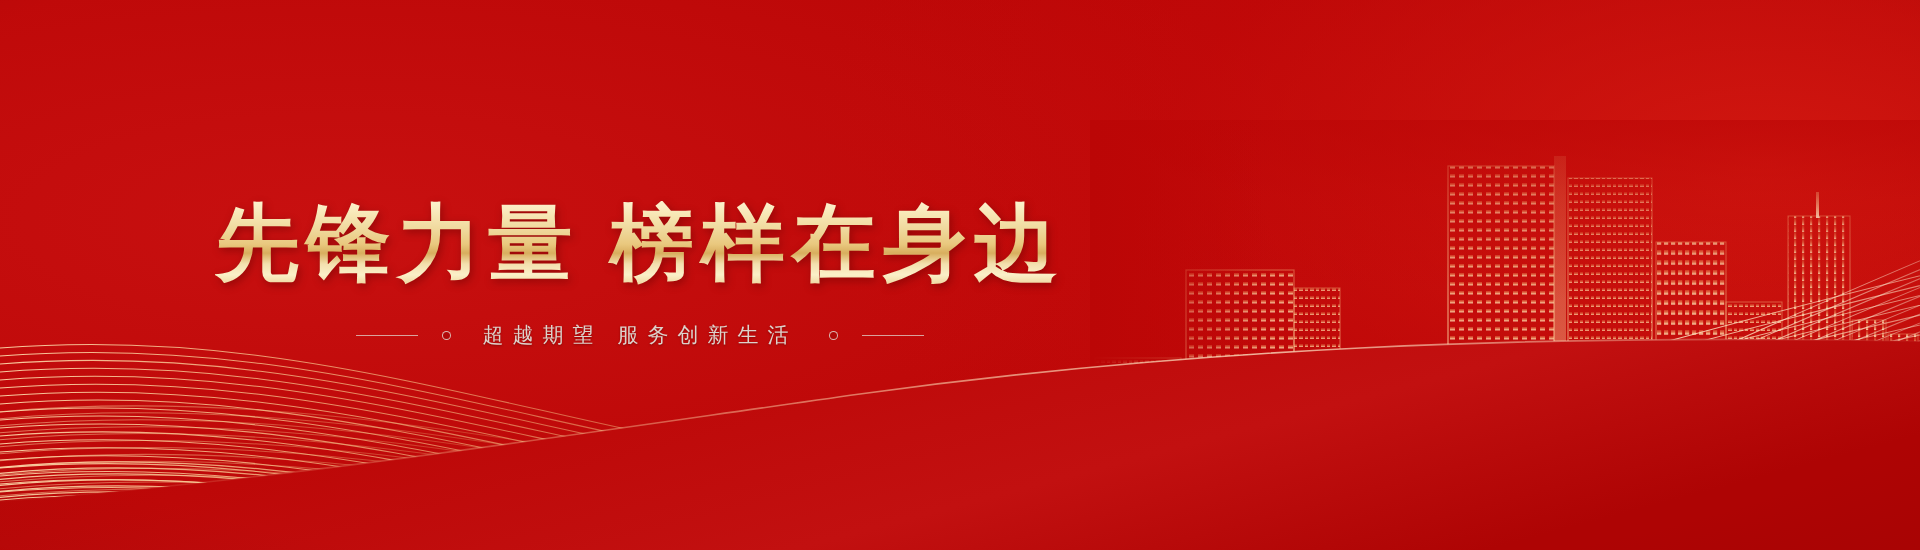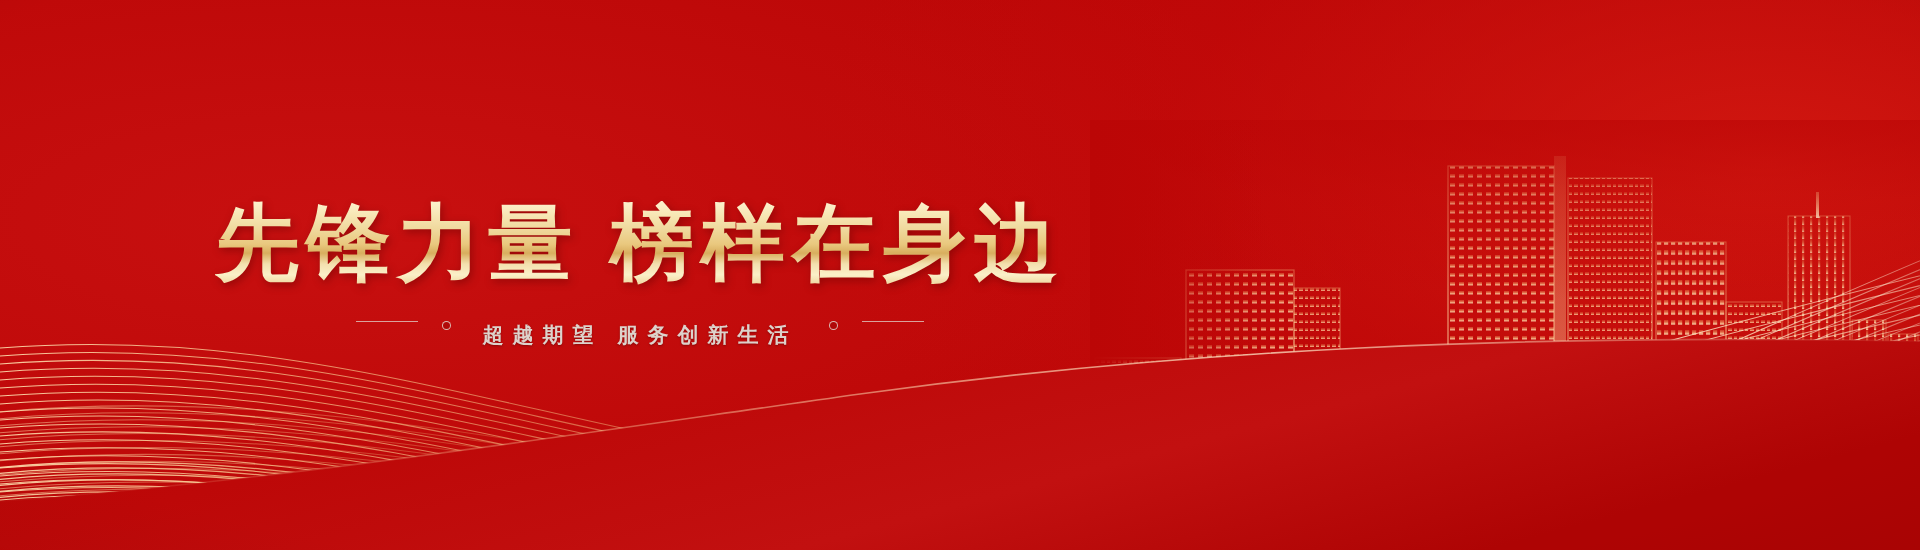--- a/index.html
+++ b/index.html
@@ -113,24 +113,23 @@
     background-clip: text;
     color: transparent;
     -webkit-text-fill-color: transparent;
     filter: drop-shadow(2px 3px 4px rgba(90,0,0,0.45));
     margin: 0 0 4px 0;
     padding-bottom: 6px;
   }
 
   .sub-row {
     display: flex;
-    align-items: flex-start;
+    align-items: center;
     gap: 24px;
     margin-top: 26px;
-    font-weight: bold;
   }
   .sub-line {
     width: 62px;
     height: 1px;
     background: rgba(226,214,206,0.75);
   }
   .sub-dot {
     width: 9px;
     height: 9px;
     border: 1.5px solid rgba(226,214,206,0.85);

